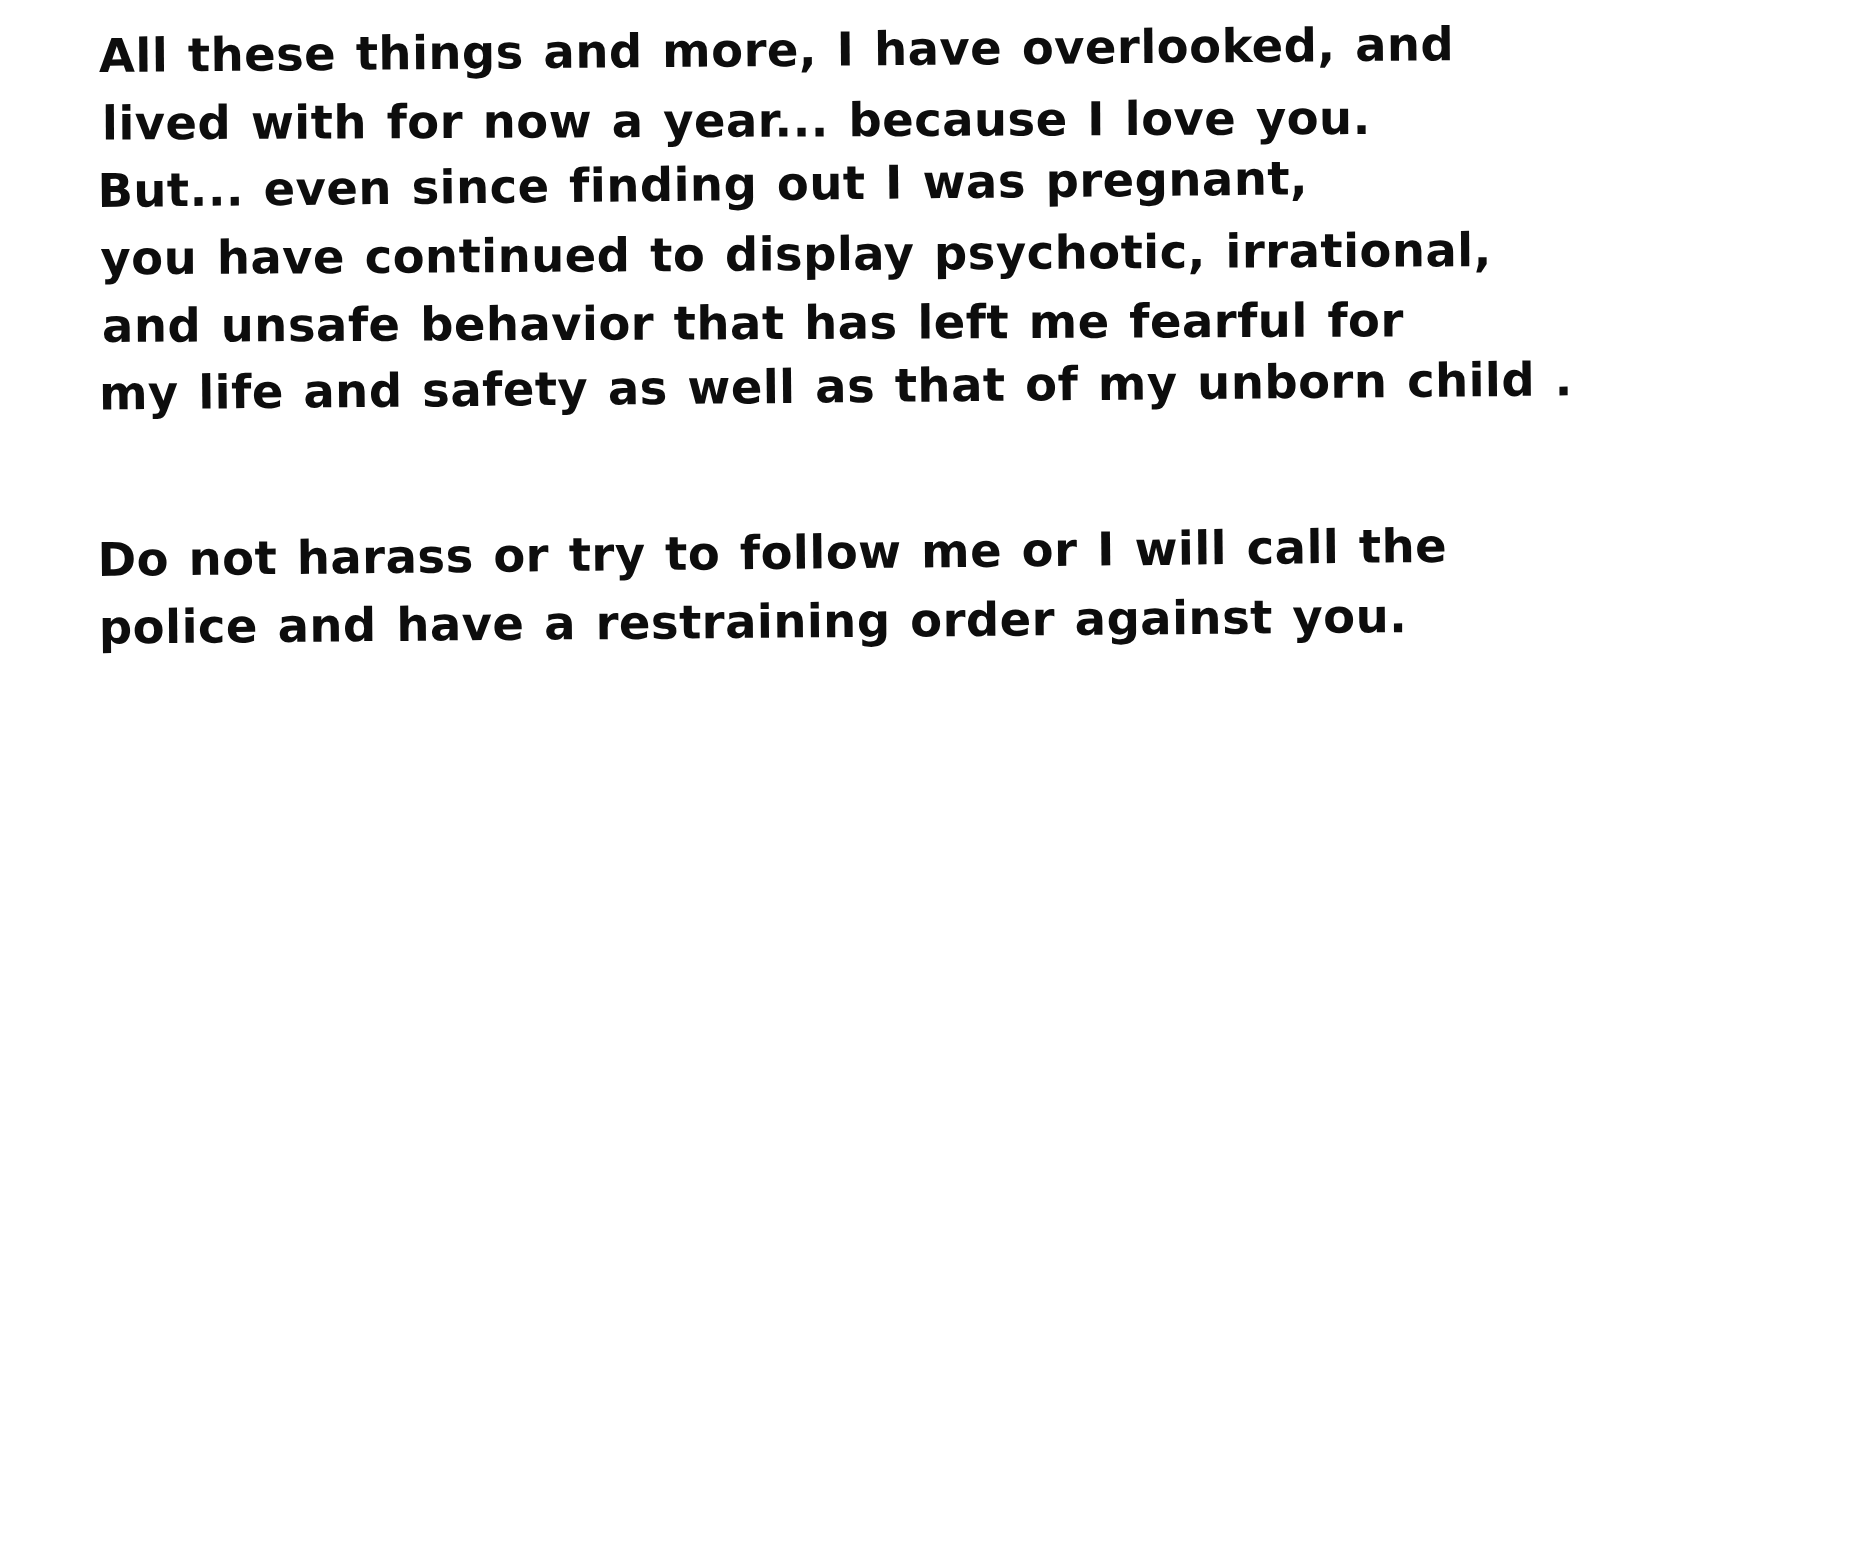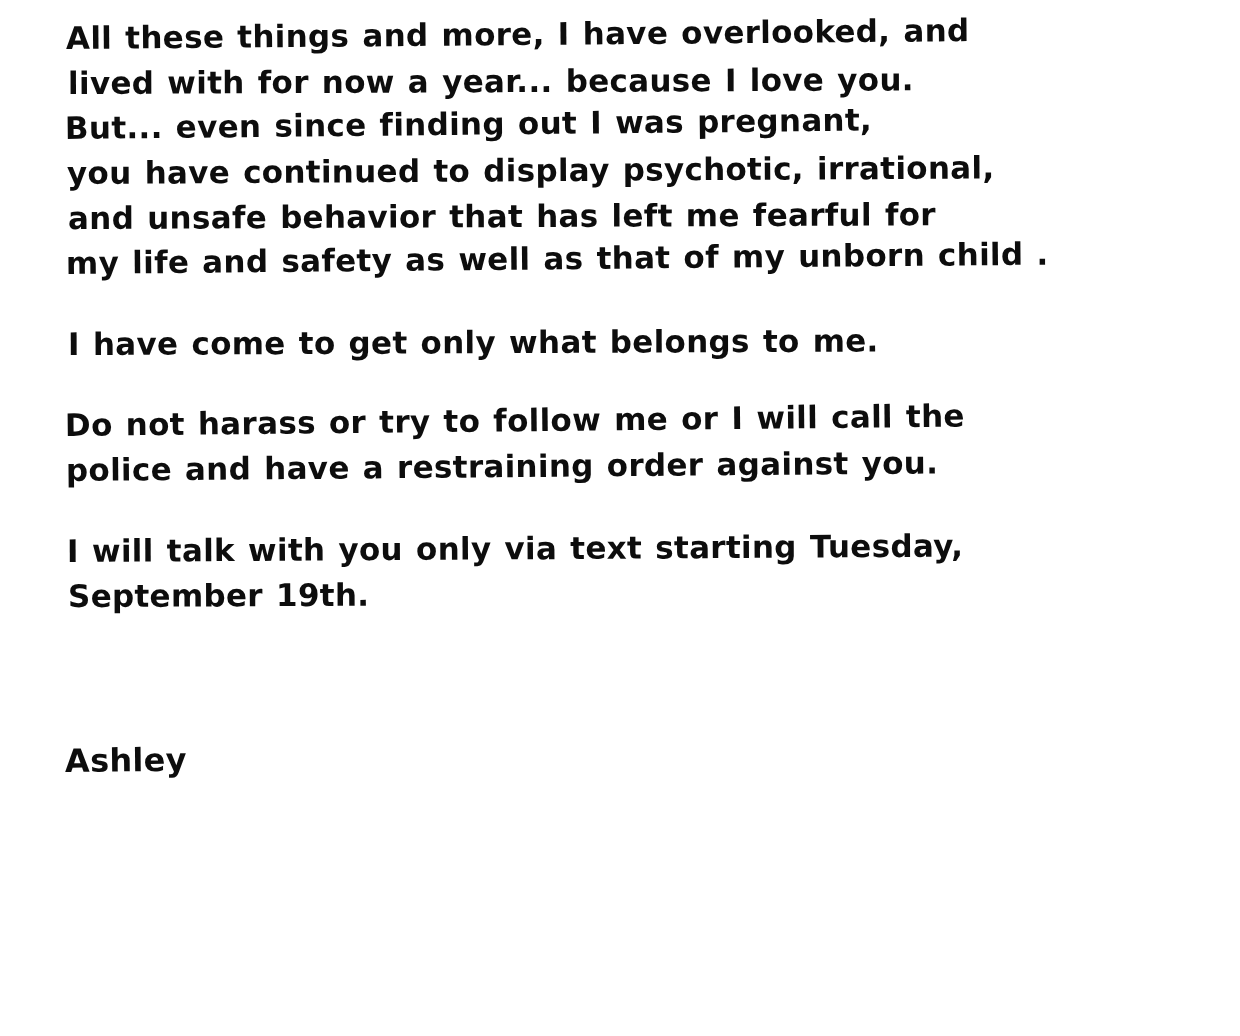--- a/index.html
+++ b/index.html
@@ -69,43 +69,33 @@
     <span class="line j1">All these things and more, I have overlooked, and</span>
     <span class="line j2">lived with for now a year... because I love you.</span>
     <span class="line j3">But... even since finding out I was pregnant,</span>
     <span class="line j4">you have continued to display psychotic, irrational,</span>
     <span class="line j2">and unsafe behavior that has left me fearful for</span>
     <span class="line j5">my life and safety as well as that of my unborn child .</span>
   </div>
 
   <div class="gap-md"></div>
 
-  <div class="para hand">
-    <span class="line j2">I have come to get only what belongs to me.</span>
-  </div>
 
   <div class="gap-md"></div>
 
   <div class="para hand">
     <span class="line j3">Do not harass or try to follow me or I will call the</span>
     <span class="line j1">police and have a restraining order against you.</span>
   </div>
 
   <div class="gap-md"></div>
 
-  <div class="para hand">
-    <span class="line j4">I will talk with you only via text starting Tuesday,</span>
-    <span class="line j2">September 19th.</span>
-  </div>
 
   <div class="gap-md"></div>
 
 
   <div class="gap-lg"></div>
 
 
   <div class="gap-sm"></div>
 
-  <div class="para hand signature">
-    <span class="line j3">Ashley</span>
-  </div>
 
 </div>
 
 </body></html>

